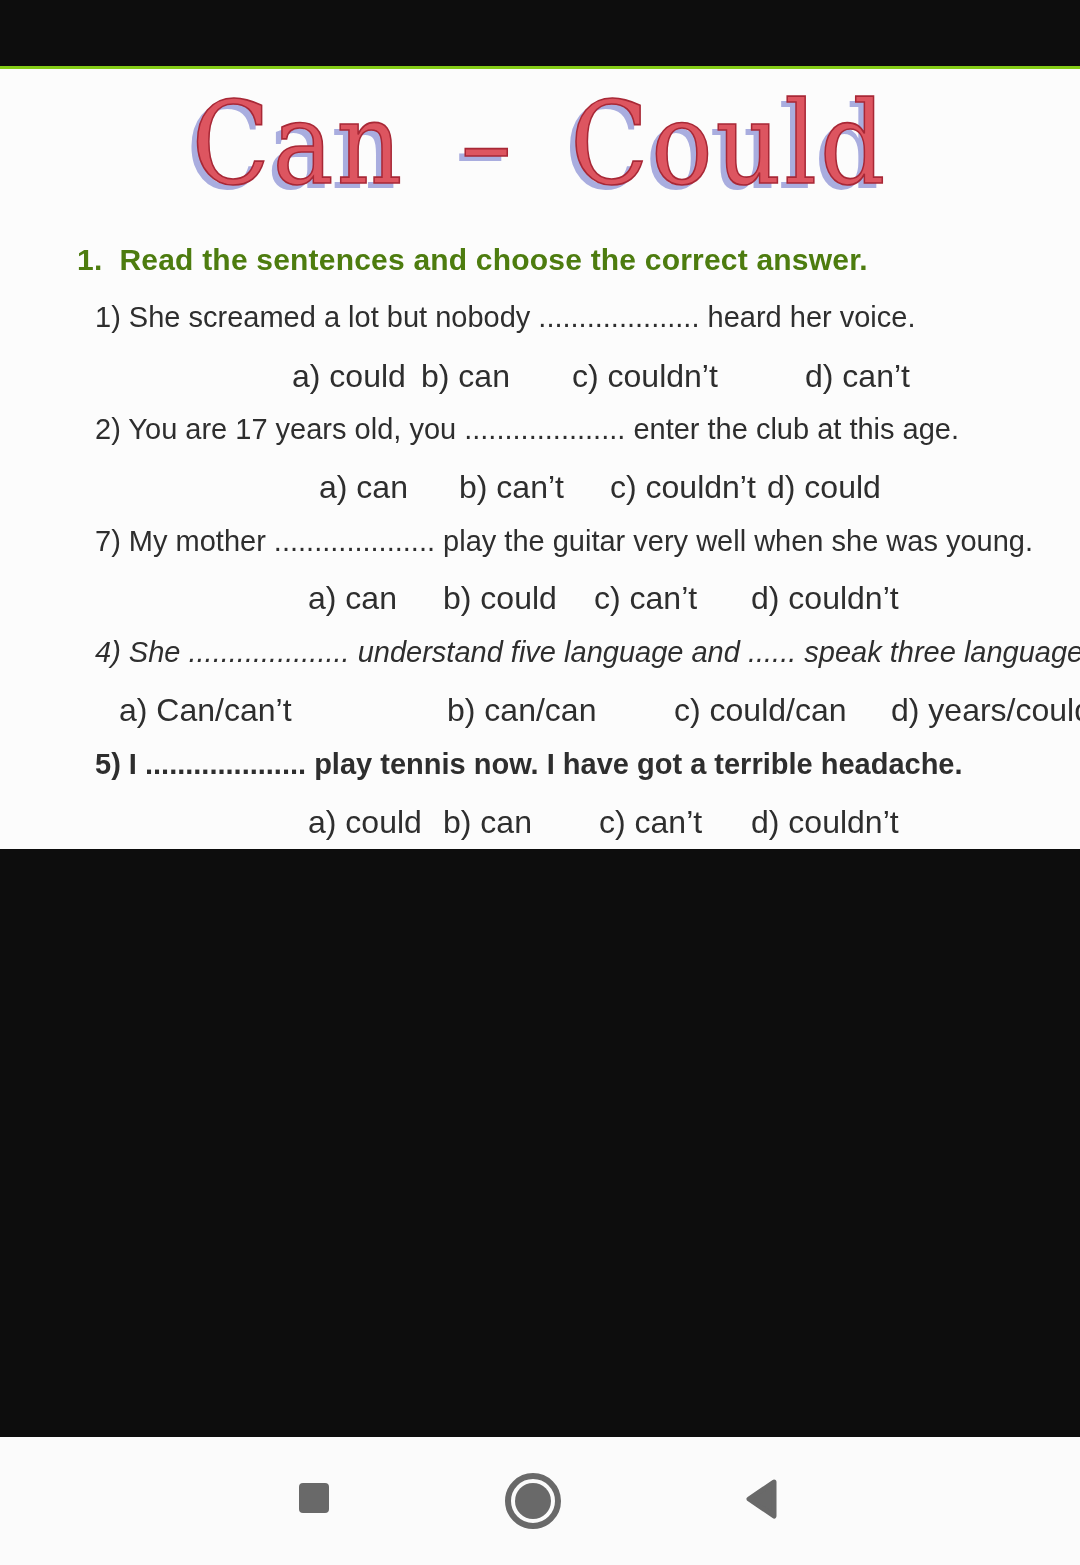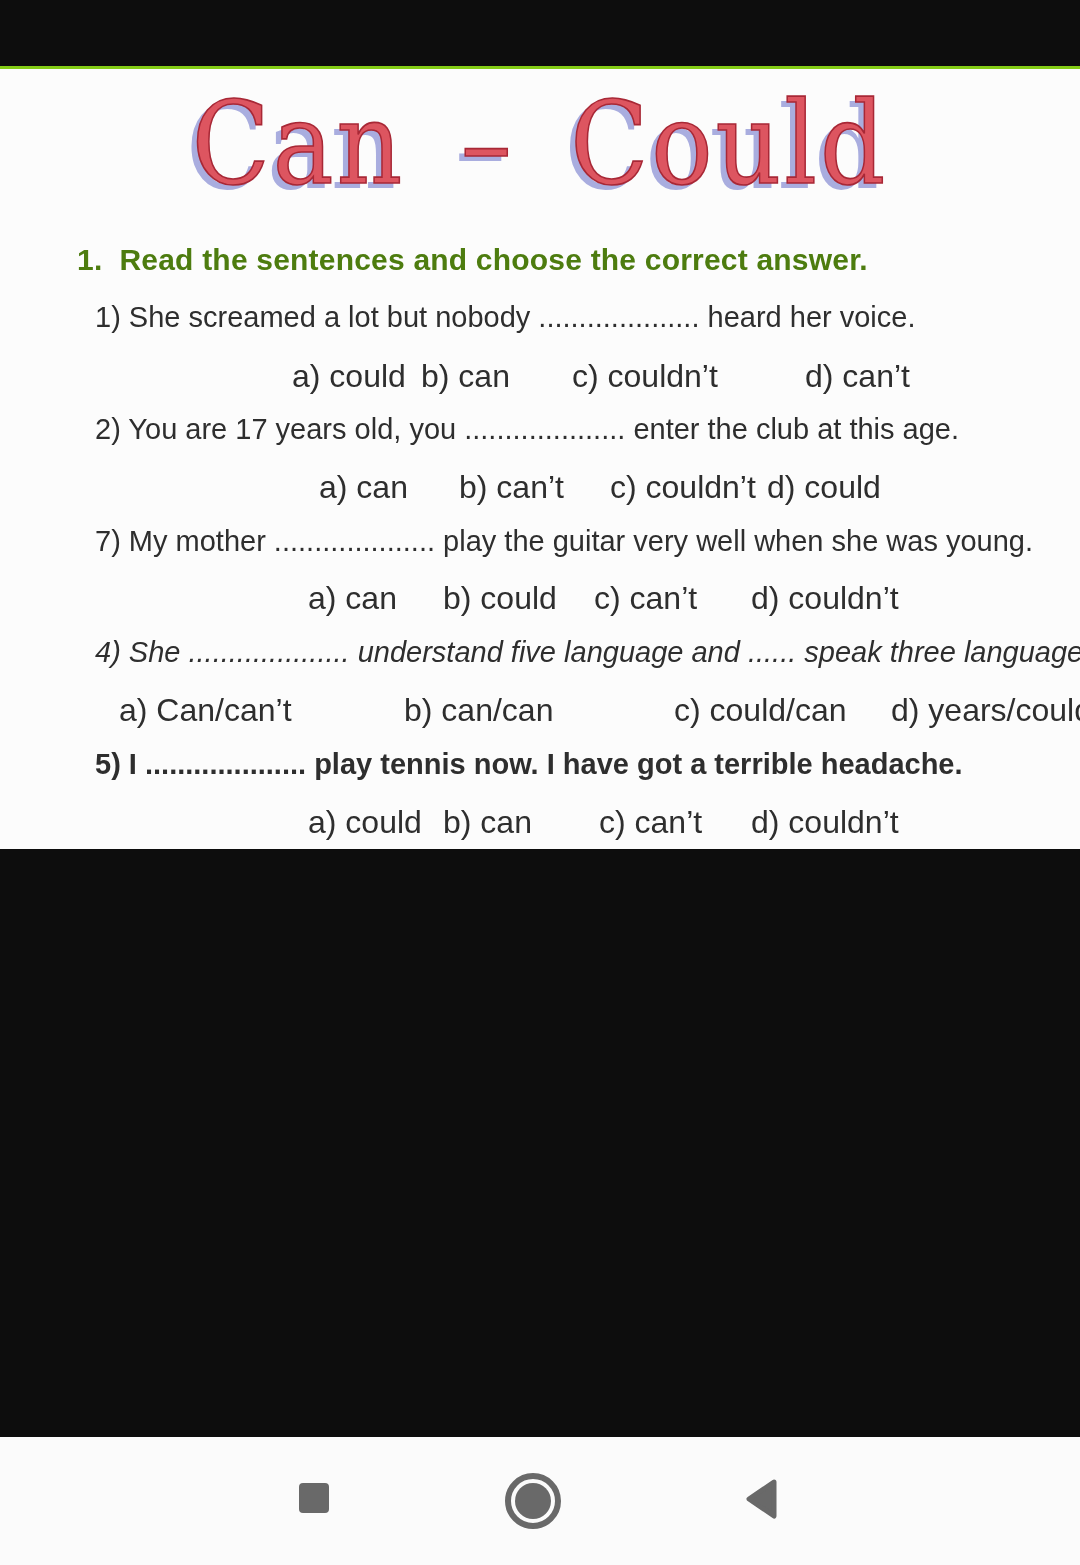--- a/index.html
+++ b/index.html
@@ -134,21 +134,21 @@
         <div class="question-text" style="top: 456px;">7) My mother .................... play the guitar very well when she was young.</div>
         <div class="options-row" style="top: 511px;">
           <span class="option-item" style="left: 308px;">a) can</span>
           <span class="option-item" style="left: 443px;">b) could</span>
           <span class="option-item" style="left: 594px;">c) can’t</span>
           <span class="option-item" style="left: 751px;">d) couldn’t</span>
         </div>
         <div class="question-text" style="top: 567px; font-style: italic;">4) She .................... understand five language and ...... speak three language</div>
         <div class="options-row" style="top: 623px;">
           <span class="option-item" style="left: 119px;">a) Can/can’t</span>
-          <span class="option-item" style="left: 404px; text-align: center;">b) can/can</span>
+          <span class="option-item" style="left: 447px; text-align: center;">b) can/can</span>
           <span class="option-item" style="left: 662px; margin-left: 12px;">c) could/can</span>
           <span class="option-item" style="left: 891px;">d) years/could</span>
         </div>
         <div class="question-text" style="top: 679px; font-weight: bold;">5) I .................... play tennis now. I have got a terrible headache.</div>
         <div class="options-row" style="top: 735px;">
           <span class="option-item" style="left: 308px;">a) could</span>
           <span class="option-item" style="left: 443px;">b) can</span>
           <span class="option-item" style="left: 599px;">c) can’t</span>
           <span class="option-item" style="left: 751px;">d) couldn’t</span>
         </div>

